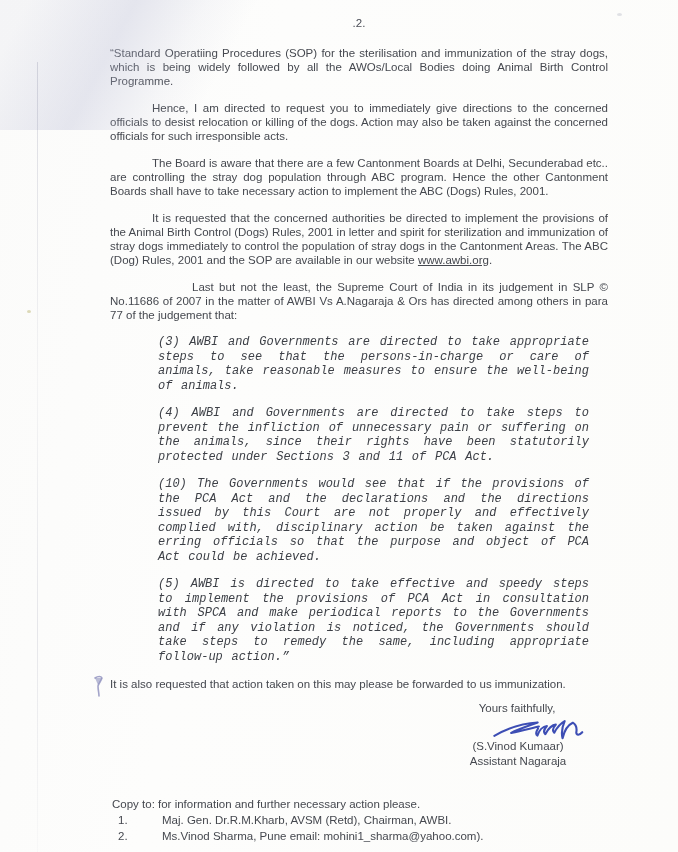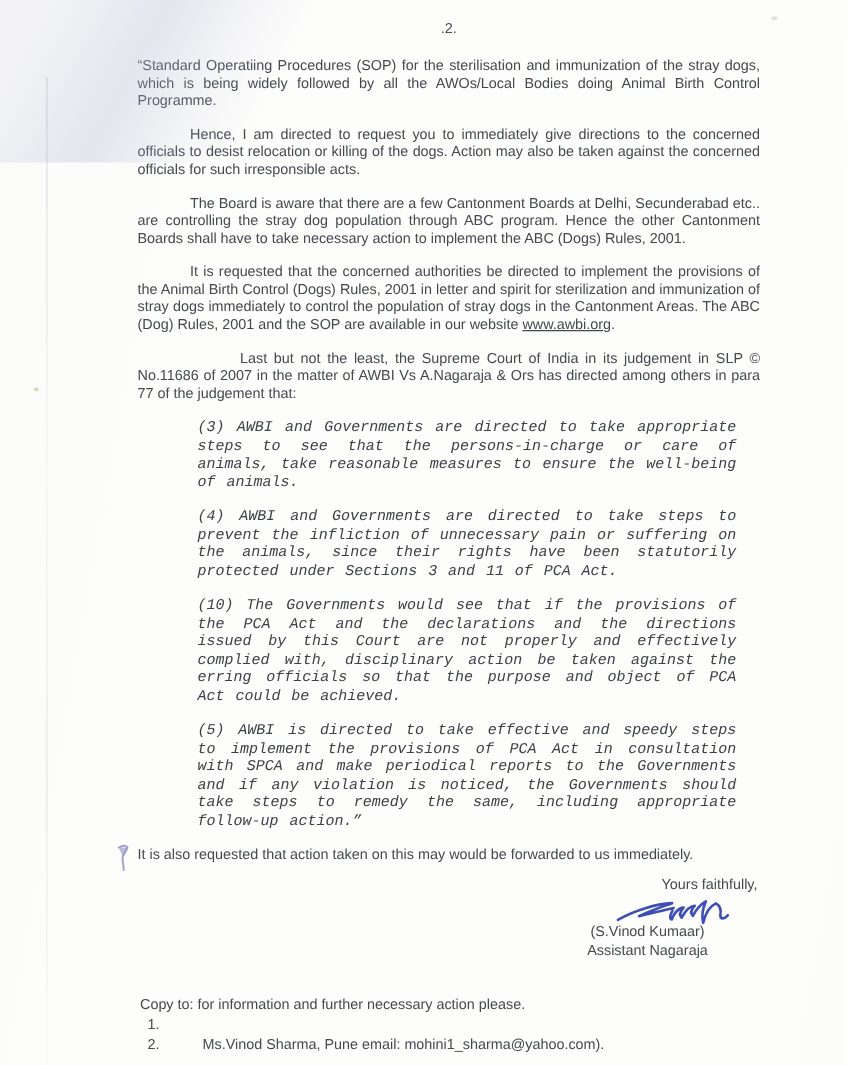--- a/index.html
+++ b/index.html
@@ -73,21 +73,21 @@
   }
   .closing { margin-top: 2px; margin-bottom: 10px; }
 
   .sig-block {
     width: 180px;
     margin: 4px 0 0 auto;
     text-align: center;
     font-size: 11.5px; line-height: 15px;
     color: #45484f;
   }
-  .valediction { text-align: right; padding-right: 2px; }
+  .valediction { text-align: center; padding-right: 2px; }
   .sig-ink { display: block; margin: -3px 4px -4px auto; transform: rotate(-3deg); }
 
   .pen-mark { position: absolute; left: 90px; top: 674px; pointer-events: none; }
 
   .cc-heading {
     font-size: 11.5px; line-height: 14px;
     margin: 28px 0 1px 2px;
     color: #45484f;
   }
   .cc-row {
@@ -124,38 +124,39 @@
     <p class="para indent-lg">Last but not the least, the Supreme Court of India in its judgement in SLP © No.11686 of 2007 in the matter of AWBI Vs A.Nagaraja &amp; Ors has directed among others in para 77 of the judgement that:</p>
 
     <div class="quote">(3) AWBI and Governments are directed to take appropriate steps to see that the persons-in-charge or care of animals, take reasonable measures to ensure the well-being of animals.</div>
 
     <div class="quote">(4) AWBI and Governments are directed to take steps to prevent the infliction of unnecessary pain or suffering on the animals, since their rights have been statutorily protected under Sections 3 and 11 of PCA Act.</div>
 
     <div class="quote">(10) The Governments would see that if the provisions of the PCA Act and the declarations and the directions issued by this Court are not properly and effectively complied with, disciplinary action be taken against the erring officials so that the purpose and object of PCA Act could be achieved.</div>
 
     <div class="quote">(5) AWBI is directed to take effective and speedy steps to implement the provisions of PCA Act in consultation with SPCA and make periodical reports to the Governments and if any violation is noticed, the Governments should take steps to remedy the same, including appropriate follow-up action.”</div>
 
-    <p class="para closing">It is also requested that action taken on this may would be forwarded to us immediately.</p>
+    <p class="para closing">It is also requested that action taken on this may please be forwarded to us immunization.</p>
 
     <div class="sig-block">
       <div class="valediction">Yours faithfully,</div>
       <svg class="sig-ink" width="112" height="30" viewBox="0 0 112 30">
         <path d="M2,20 C16,13 33,9 46,9 C36,12 25,15 19,18 C31,16 41,14 47,13
                  M46,15 C44,18 43,21 45,22 C47,17 51,13 55,13 C52,16 51,19 53,21
                  C56,16 60,12 64,12 C61,15 60,18 62,20 C65,15 69,11 73,9
                  C70,15 69,21 70,26 C72,19 76,13 81,11 C84,13 85,17 84,21 C84,24 87,24 90,21" fill="none" stroke="#2d3fae" stroke-width="2.1" stroke-linecap="round" stroke-linejoin="round" opacity="0.92"></path>
       </svg>
       <div>(S.Vinod Kumaar)</div>
       <div>Assistant Nagaraja</div>
     </div>
 
     <div class="cc-heading">Copy to: for information and further necessary action please.</div>
 
     <div class="cc-row">
       <span class="cc-num">1.</span>
+      <span class="cc-text">Maj. Gen. Dr.R.M.Kharb, AVSM (Retd), Chairman, AWBI.</span>
     </div>
     <div class="cc-row">
       <span class="cc-num">2.</span>
       <span class="cc-text">Ms.Vinod Sharma, Pune email: mohini1_sharma@yahoo.com).</span>
     </div>
 
   </div>
 
   <svg class="pen-mark" width="18" height="26" viewBox="0 0 18 26">
     <path d="M5,4 C8,2 11,2 12,4 C11,7 9,9 8,12 C8,16 9,19 9,22" fill="none" stroke="#8486b8" stroke-width="1.6" stroke-linecap="round" opacity="0.75"></path>

